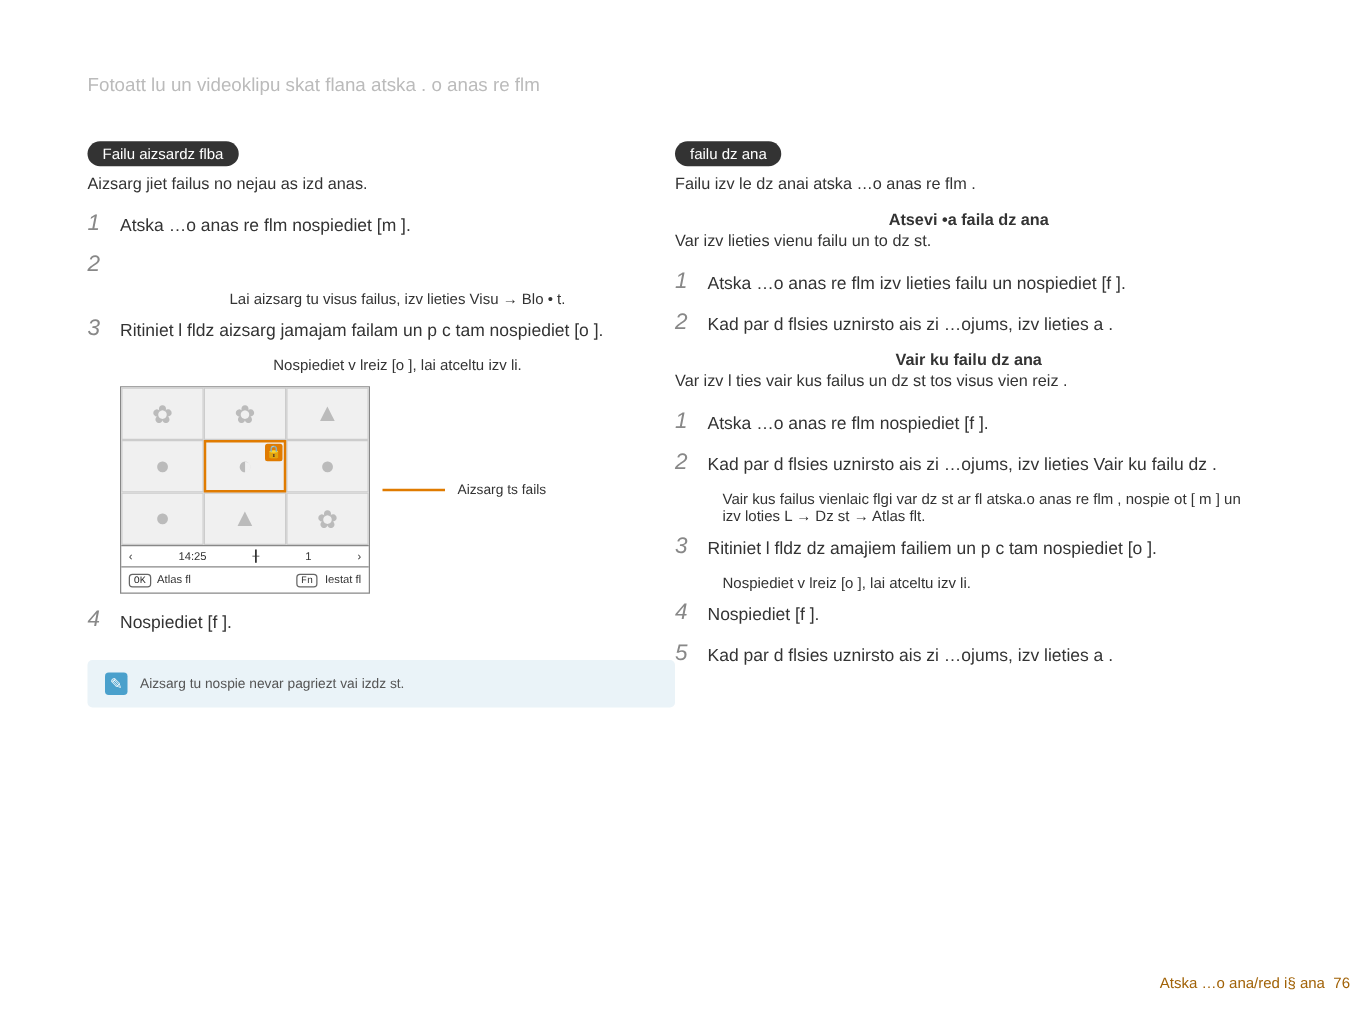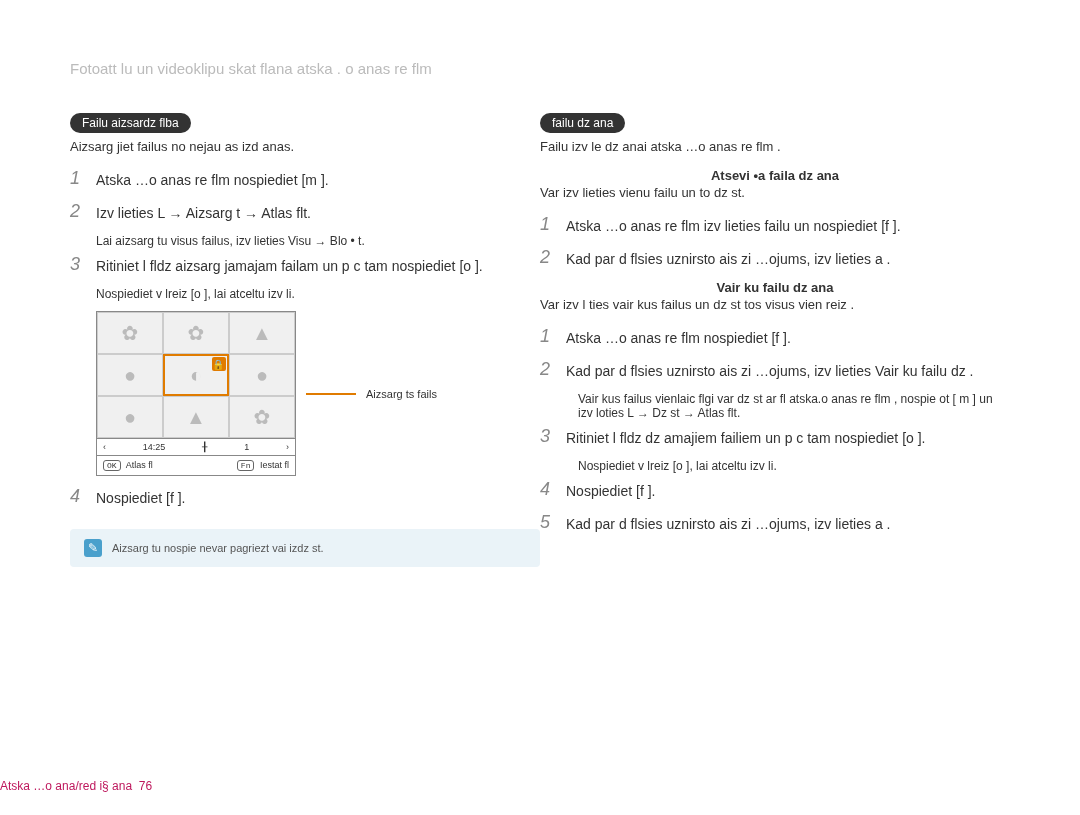--- a/index.html
+++ b/index.html
@@ -49,20 +49,21 @@
   }
   ol.steps .txt {
     font-size: 14px;
     line-height: 1.5;
     padding-top: 2px;
   }
   .sub {
     font-size: 12px;
     margin: 4px 0 6px 26px;
     color: #333;
+    text-align: center;
   }
   .sub2 {
     font-size: 12px;
     margin: 4px 0 6px 38px;
     color: #333;
   }
   .sectionlabel {
     font-size: 13px;
     font-weight: bold;
     margin: 10px 0 2px 0;
@@ -158,44 +159,43 @@
     color: #fff;
     display: flex; align-items:center; justify-content:center;
     font-size: 12px;
     flex-shrink: 0;
   }
   .footer {
     position: absolute;
     bottom: 22px;
     width: 100%;
     left: 0;
-    text-align: left;
-    font-size: 12px;
-    color: #be185d;
+    text-align: right;
+    font-size: 12px;
+    color: #a16207;
   }
 </style>
 </head>
 <body>
 
 <div class="page-header">Fotoatt  lu un videoklipu skat ﬂana atska . o anas re  ﬂm</div>
 
 <div class="columns">
 
   <div class="col">
     <span class="badge">Failu aizsardz ﬂba</span>
     <div class="intro">Aizsarg  jiet failus no nejau as izd   anas.</div>
 
     <ol class="steps">
       <li>
         <span class="num">1</span>
         <span class="txt">Atska …o anas re ﬂm  nospiediet [m     ].</span>
       </li>
       <li>
         <span class="num">2</span>
-        <span class="txt">Izv  lieties L     → Aizsarg  t → Atlas ﬂt.</span>
       </li>
     </ol>
     <div class="sub">Lai aizsarg  tu visus failus, izv  lieties Visu → Blo • t.</div>
     <ol class="steps">
       <li>
         <span class="num">3</span>
         <span class="txt">Ritiniet l ﬂdz aizsarg jamajam failam un p c tam nospiediet [o   ].</span>
       </li>
     </ol>
     <div class="sub">Nospiediet v  lreiz [o   ], lai atceltu izv  li.</div>

